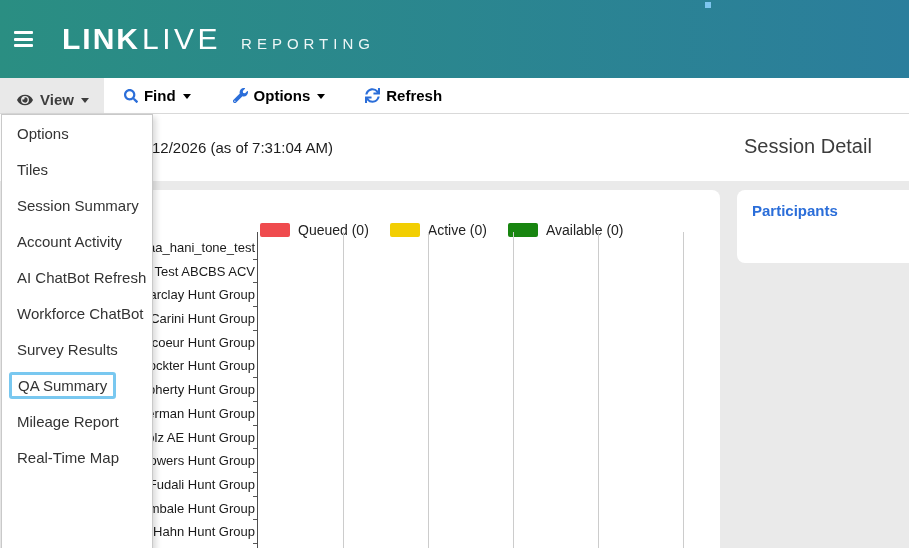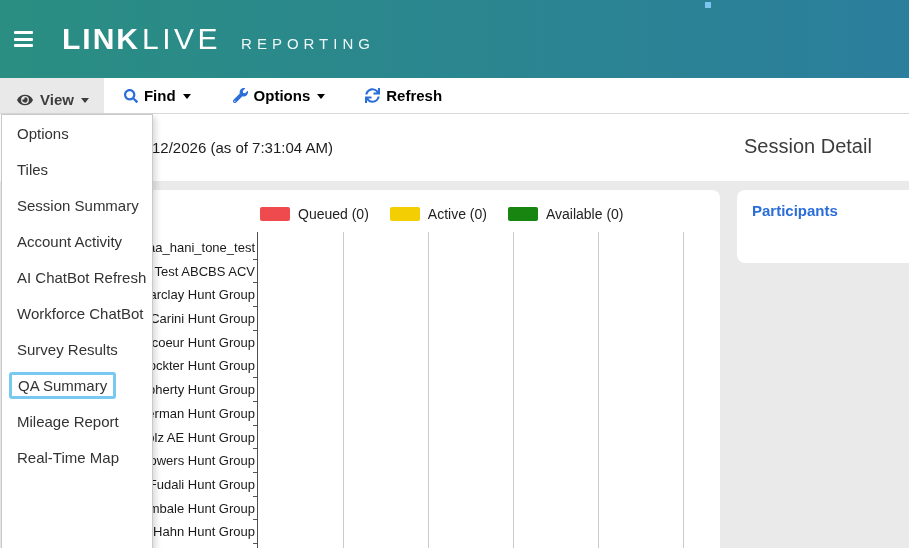--- a/index.html
+++ b/index.html
@@ -36,21 +36,21 @@
 
   
   .content-band { position:absolute; left:0; top:114px; width:909px; height:67px; background:#fff; }
   .page-bg { position:absolute; left:0; top:181px; width:909px; height:367px; background:#eaeaea; }
   .report-period { position:absolute; left:152px; top:139px; font-size:15px; color:#1c1c1c; white-space:nowrap; }
   .session-detail-title { position:absolute; left:744px; top:135px; font-size:20px; color:#3c3c3c; }
 
   
   .chart-card { position:absolute; left:8px; top:190px; width:712px; height:372px;
     background:#fff; border-radius:8px; }
-  .chart-legend { position:absolute; left:252px; top:16px; display:flex; align-items:center; gap:21px;text-align:center; }
+  .chart-legend { position:absolute; left:252px; top:32px; display:flex; align-items:center; gap:21px;text-align:center; }
   .legend-item { display:flex; align-items:center; font-size:14px; color:#222; white-space:nowrap; }
   .legend-swatch { width:30px; height:14px; border-radius:2px; margin-right:8px; }
   .chart-plot-area { position:absolute; left:249px; top:42px; width:426px; height:330px;
     border-left:1.5px solid #4f4f4f; }
   .gridline { position:absolute; top:0; width:1px; height:100%; background:#cccccc; }
   .axis-ticks { position:absolute; left:245px; top:46px; width:4px; height:333px;
     background:repeating-linear-gradient(to bottom, transparent 0, transparent 22.7px, #555 22.7px, #555 23.7px); }
   .chart-row-labels { position:absolute; left:0; top:46px; width:247px; text-align:right; }
   .row-label { height:23.7px; line-height:23.7px; font-size:13px; color:#1a1a1a; white-space:nowrap; }
 

